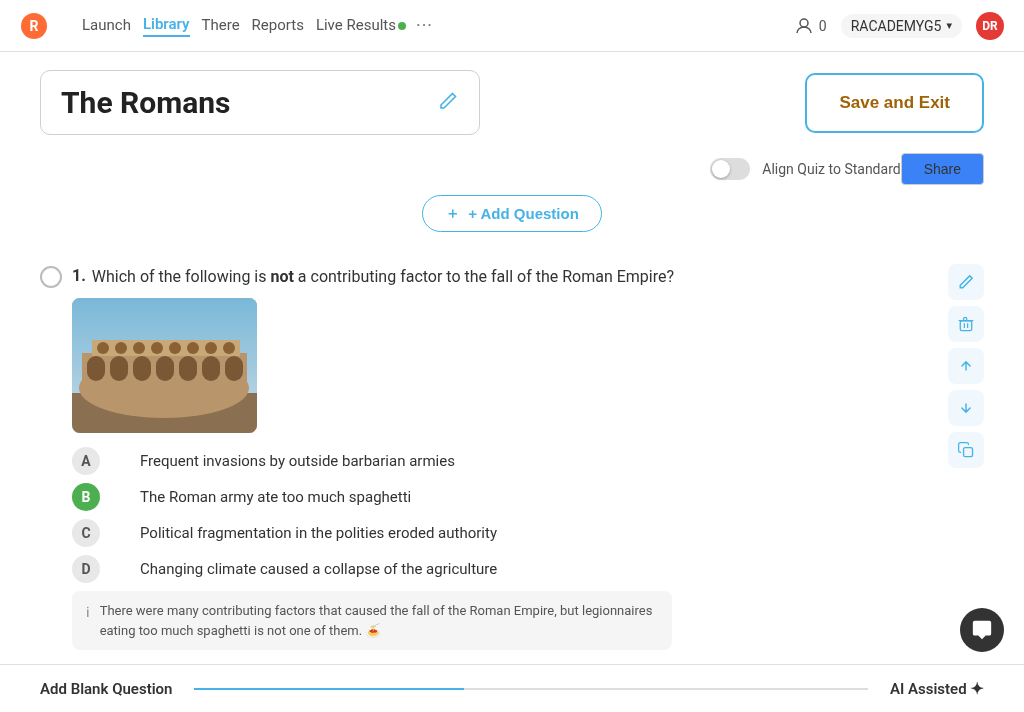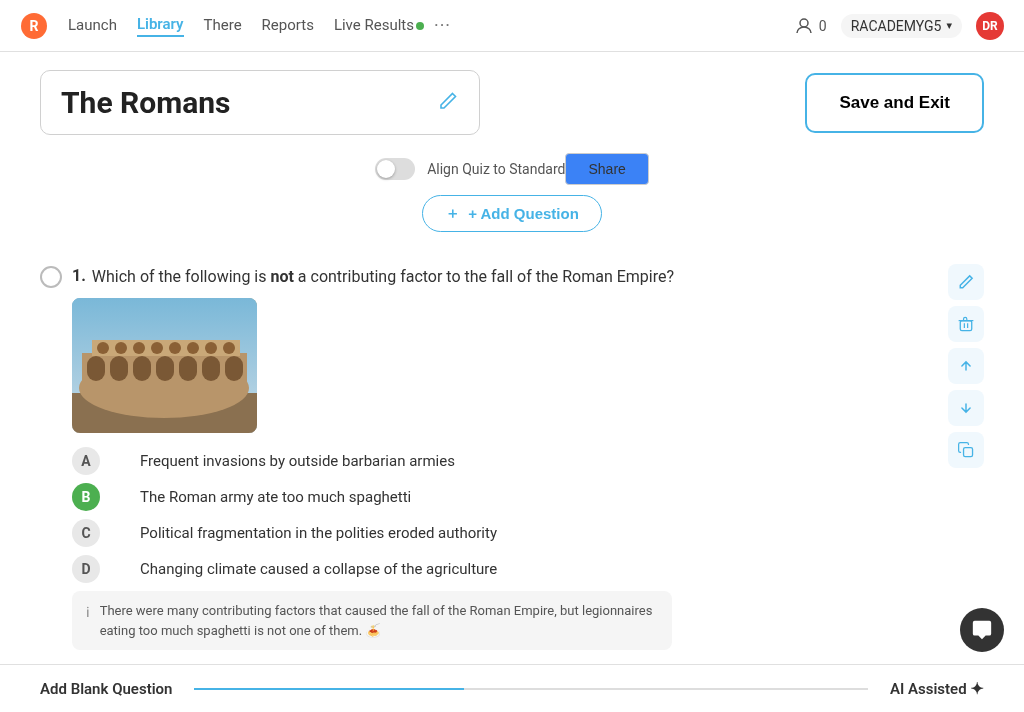--- a/index.html
+++ b/index.html
@@ -5,21 +5,21 @@
     * { box-sizing: border-box; margin: 0; padding: 0; }
     body { font-family: -apple-system, BlinkMacSystemFont, 'Segoe UI', Roboto, sans-serif; background: #fff; color: #333; width: 1024px; height: 712px; overflow: hidden; }
 
     
     .nav-bar {
       display: flex; align-items: center; padding: 0 20px; height: 52px;
       border-bottom: 1px solid #e0e0e0; background: #fff;
     }
     .nav-logo { width: 28px; height: 28px; margin-right: 20px; }
     .nav-logo svg { width: 28px; height: 28px; }
-    .nav-links { display: flex; gap: 20px; align-items: center; }
+    .nav-links { display: flex; gap: 12px; align-items: center; margin-left: 14px; }
     .nav-link {
       font-size: 15px; color: #555; text-decoration: none; cursor: pointer;
       padding-bottom: 2px;
     }
     .nav-link.active { color: #46b3e6; border-bottom: 2px solid #46b3e6; font-weight: 600; }
     .nav-more { margin-left: 10px; color: #777; cursor: pointer; font-size: 18px; letter-spacing: 1px; }
     .nav-right { margin-left: auto; display: flex; align-items: center; gap: 14px; }
     .nav-users { display: flex; align-items: center; gap: 5px; font-size: 14px; color: #555; }
     .nav-users svg { width: 20px; height: 20px; }
     .nav-account { display: flex; align-items: center; gap: 5px; font-size: 14px; color: #333; background: #f5f5f5; border-radius: 20px; padding: 4px 10px; cursor: pointer; }
@@ -33,27 +33,27 @@
     .title-bar { display: flex; align-items: center; justify-content: space-between; margin-bottom: 18px; }
     .title-box {
       display: flex; align-items: center; background: #fff;
       border: 1.5px solid #d0d0d0; border-radius: 10px; padding: 14px 20px;
       width: 440px; gap: 12px; justify-content: space-between;
     }
     .title-text { font-size: 30px; font-weight: 700; color: #222; flex: 1; }
     .edit-icon-btn { background: none; border: none; cursor: pointer; color: #46b3e6; }
     .save-exit-btn {
       background: #fff; border: 2px solid #46b3e6; border-radius: 10px;
-      color: #000000; font-size: 17px; font-weight: 600; padding: 18px 32px;
+      color: #a16207; font-size: 17px; font-weight: 600; padding: 18px 32px;
       cursor: pointer; white-space: nowrap;
     }
 
     
     .align-row {
-      display: flex; align-items: center; justify-content: center;
+      display: flex; align-items: center; justify-content: flex-end;
       margin-bottom: 10px;
     }
     .align-left { display: flex; align-items: center; gap: 12px; }
     .toggle-track {
       width: 40px; height: 22px; border-radius: 11px; background: #ddd;
       position: relative; cursor: pointer;
     }
     .toggle-thumb {
       width: 18px; height: 18px; border-radius: 50%; background: #fff;
       position: absolute; top: 2px; left: 2px;

